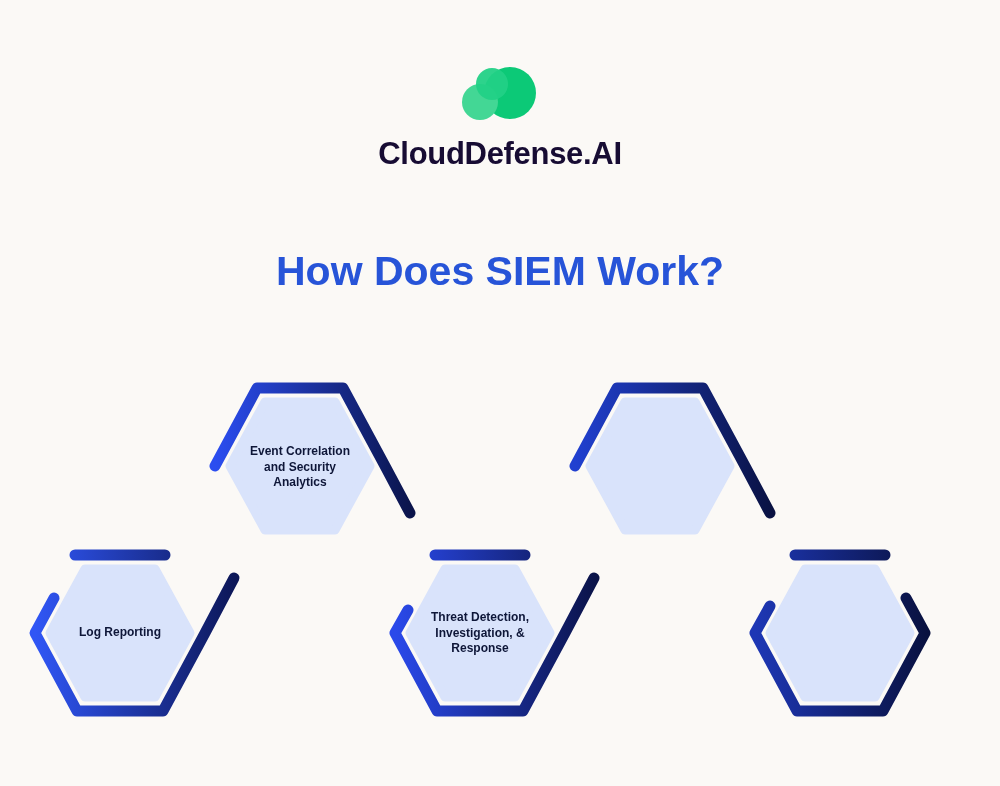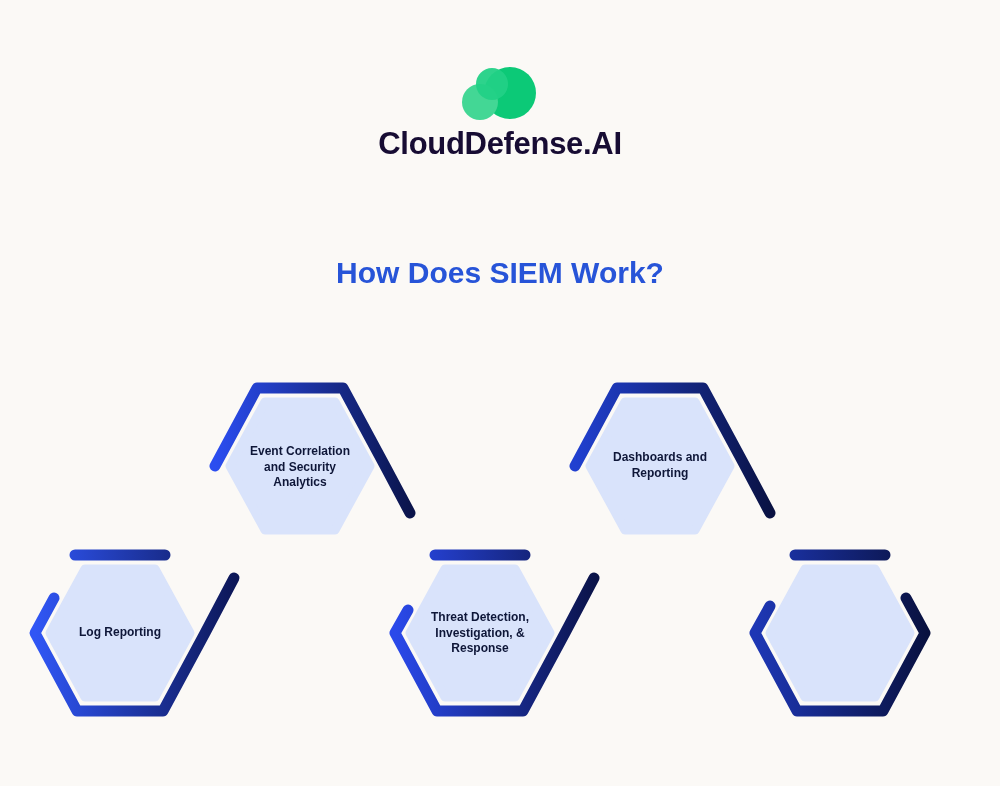--- a/index.html
+++ b/index.html
@@ -23,32 +23,33 @@
     width: 100%;
     display: flex;
     flex-direction: column;
     align-items: center;
   }
   .logo-cloud {
     width: 84px;
     height: 64px;
   }
   .brand-name {
+    margin-top: 10px;
     font-size: 31px;
     font-weight: 700;
     letter-spacing: -0.3px;
     color: #170c33;
   }
   .page-title {
     position: absolute;
-    top: 256px;
+    top: 248px;
     left: 0;
     width: 100%;
     text-align: center;
-    font-size: 30px;
+    font-size: 41px;
     font-weight: 700;
     color: #2754d8;
   }
   .diagram-svg {
     position: absolute;
     top: 0;
     left: 0;
     width: 1000px;
     height: 786px;
   }
@@ -139,15 +140,14 @@
     <g>
       <path class="hexfill" d="M770,633 L805,569 L875,569 L910,633 L875,697 L805,697 Z"></path>
       <path class="arc" stroke="url(#g5)" d="M770,606 L755,633 L797,711 L883,711 L925,633 L906,598"></path>
       <path class="arc" stroke="url(#g5)" d="M795,555 L885,555"></path>
     </g>
   </svg>
 
   <div class="hex-label" style="left:120px; top:633px; width:120px">Log Reporting</div>
   <div class="hex-label" style="left:300px; top:467px; width:104px">Event Correlation and Security Analytics</div>
   <div class="hex-label" style="left:480px; top:633px; width:110px">Threat Detection, Investigation, &amp; Response</div>
-  <div class="hex-label" style="left:660px; top:466px; width:110px">Dashboards and Reporting</div>
 
 </div>
 
 </body></html>

